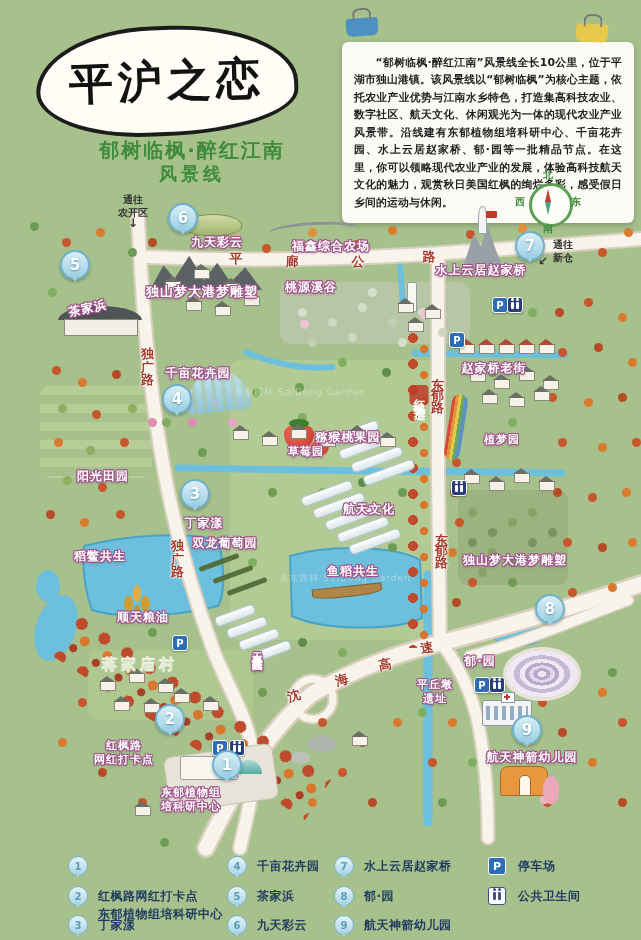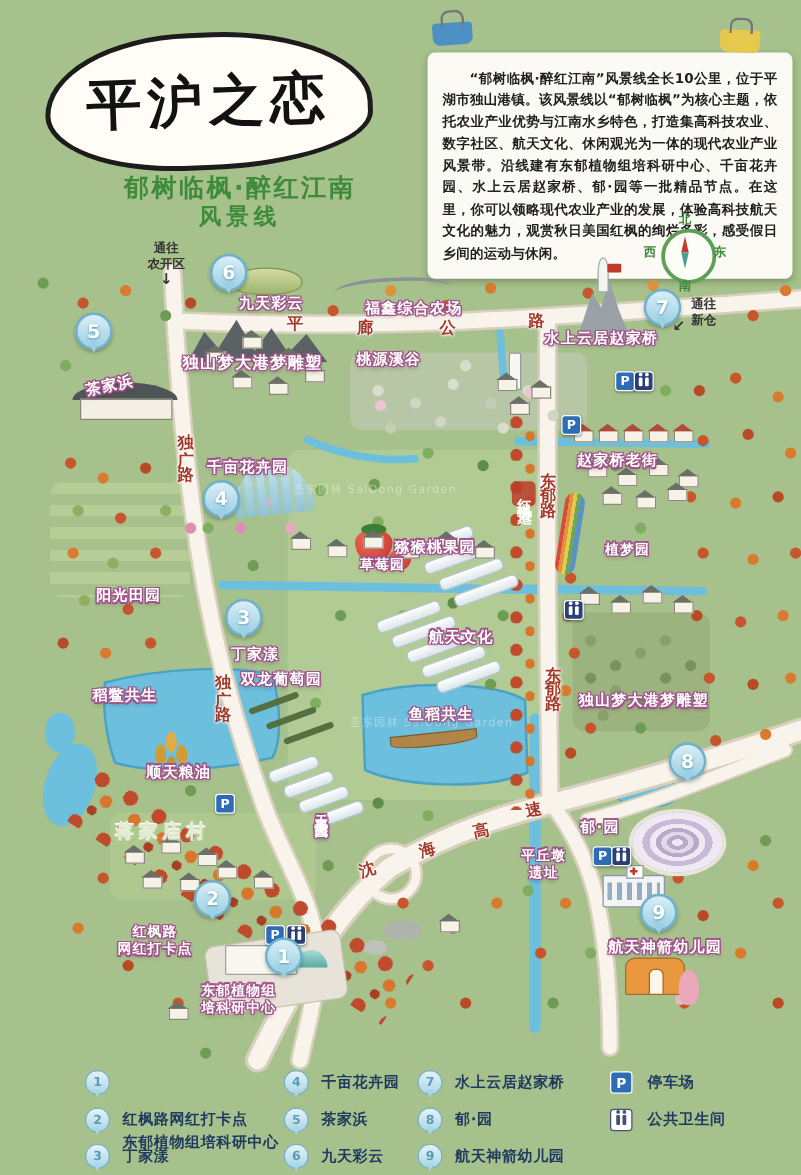--- a/index.html
+++ b/index.html
@@ -397,21 +397,21 @@
   <span class="lbl sm" style="left:502px;top:440px;">植梦园</span>
   <span class="lbl sm" style="left:306px;top:452px;">草莓园</span>
   <span class="lbl" style="left:103px;top:477px;">阳光田园</span>
   <span class="lbl" style="left:369px;top:510px;">航天文化</span>
   <span class="lbl" style="left:204px;top:524px;">丁家漾</span>
   <span class="lbl" style="left:225px;top:544px;">双龙葡萄园</span>
   <span class="lbl" style="left:100px;top:557px;">稻鳖共生</span>
   <span class="lbl" style="left:353px;top:572px;">鱼稻共生</span>
   <span class="lbl" style="left:515px;top:561px;">独山梦大港梦雕塑</span>
   <span class="lbl" style="left:143px;top:618px;">顺天粮油</span>
-  <span class="lbl outline" style="left:130px;top:666px;text-align:right;">蒋家庙村</span>
+  <span class="lbl outline" style="left:140px;top:666px;text-align:right;">蒋家庙村</span>
   <span class="lbl vert sm" style="left:256px;top:648px;letter-spacing:2px;">天丰果蔬园</span>
   <span class="lbl" style="left:480px;top:662px;">郁·园</span>
   <span class="lbl sm" style="left:435px;top:692px;">平丘墩
 遗址</span>
   <span class="lbl" style="left:532px;top:758px;">航天神箭幼儿园</span>
   <span class="lbl sm" style="left:124px;top:753px;">红枫路
 网红打卡点</span>
   <span class="lbl sm" style="left:191px;top:800px;">东郁植物组
 培科研中心</span>
 

